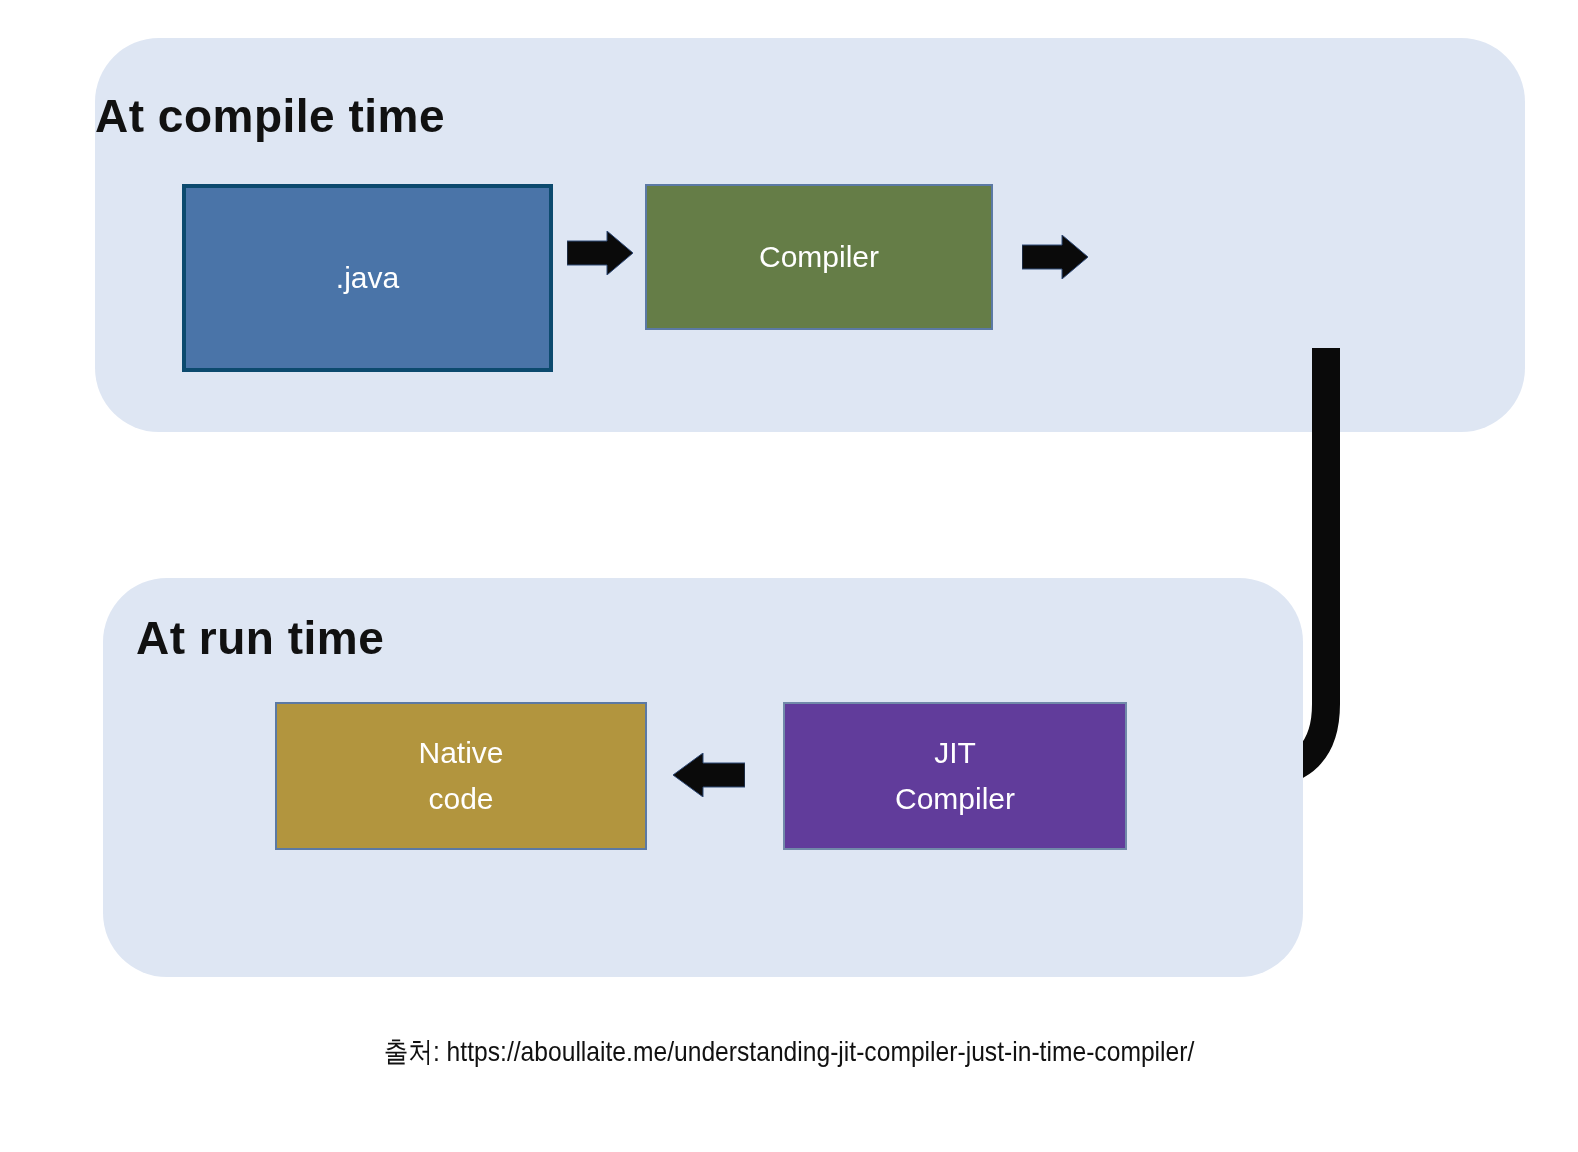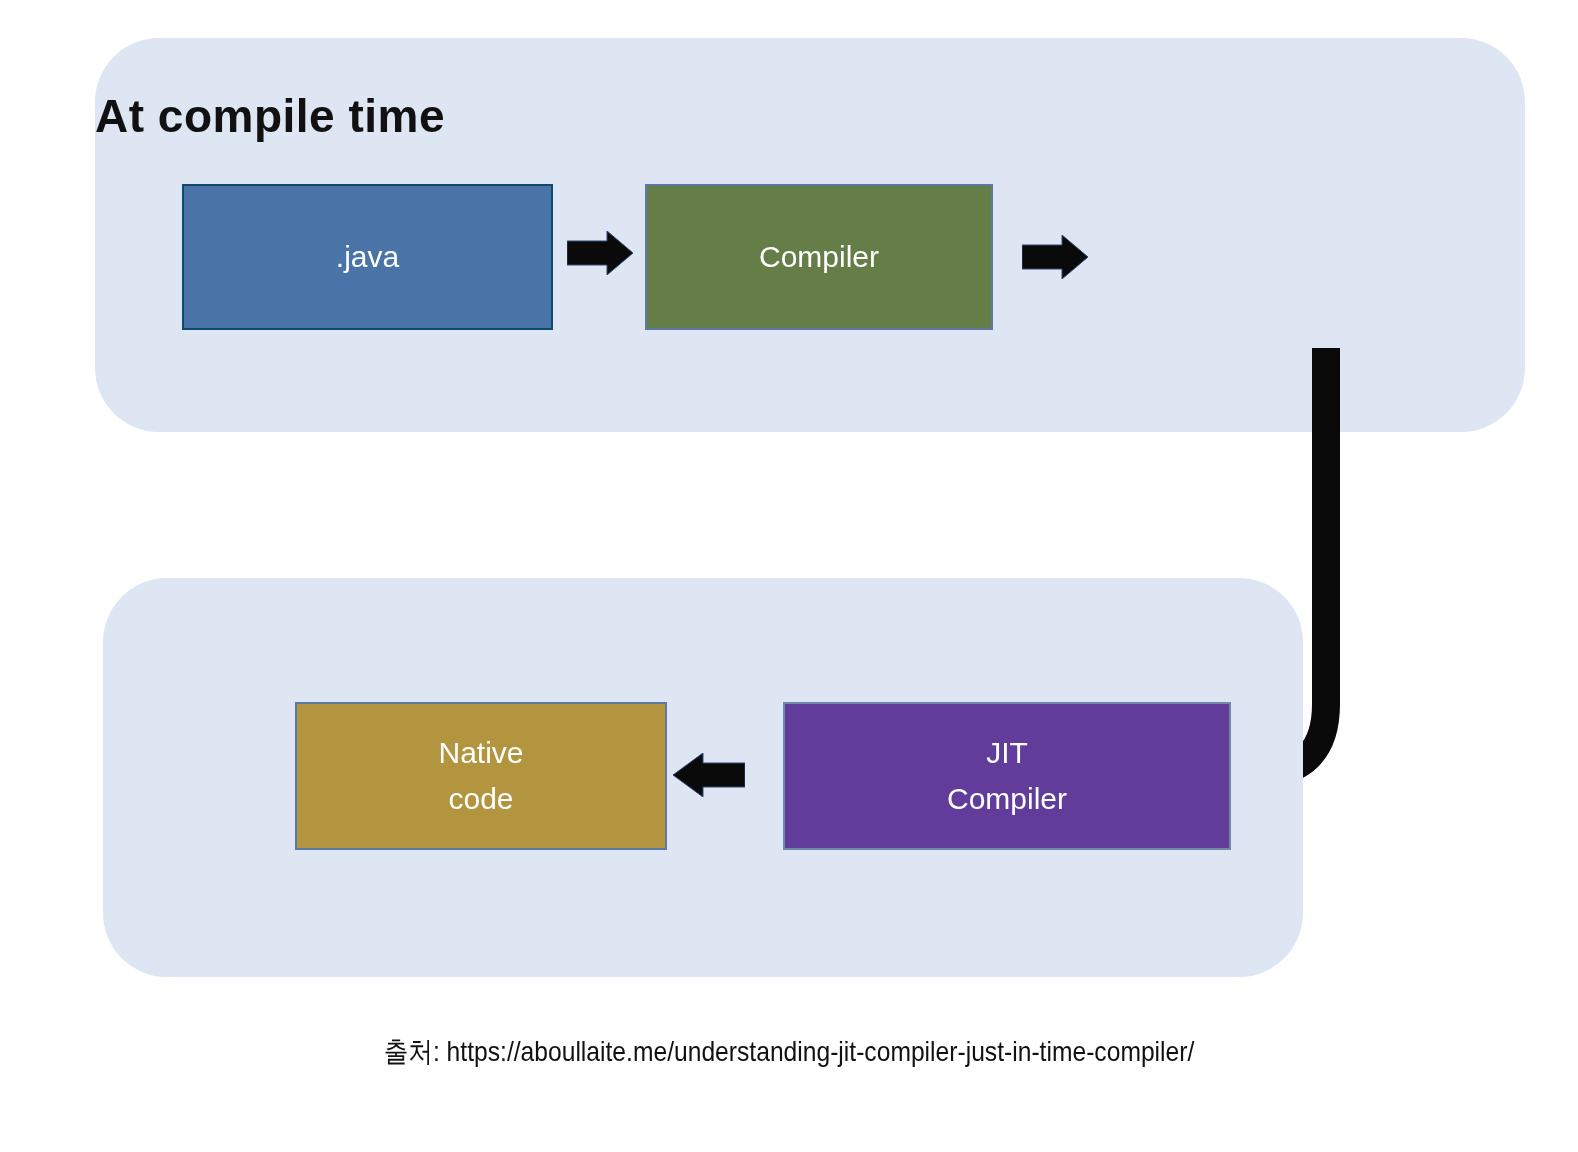--- a/index.html
+++ b/index.html
@@ -36,29 +36,29 @@
     box-sizing: border-box;
     display: flex;
     flex-direction: column;
     justify-content: center;
     align-items: center;
     color: #ffffff;
     font-size: 30px;
     line-height: 46px;
     text-align: center;
   }
-  .box-java   { left: 182px;  top: 184px; width: 371px; height: 146px;
-                background: #4a74a8; border: 2px solid #0c4a6e; }
+  .box-java   { left: 182px;  top: 184px; width: 371px; height: 188px;
+                background: #4a74a8; border: 4px solid #0c4a6e; }
   .box-green  { left: 645px;  top: 184px; width: 348px; height: 146px;
                 background: #657d47; border: 2px solid #5b79a4; }
   .box-orange { left: 1097px; top: 185px; width: 370px; height: 145px;
                 background: #b2612f; border: 2px solid #5b79a4; }
   .box-gold   { left: 275px;  top: 702px; width: 372px; height: 148px;
-                background: #b2953e; border: 2px solid #5b79a4; margin-left: 20px; }
-  .box-purple { left: 783px;  top: 702px; width: 448px; height: 148px;
+                background: #b2953e; border: 2px solid #5b79a4; }
+  .box-purple { left: 783px;  top: 702px; width: 344px; height: 148px;
                 background: #613c9b; border: 2px solid #7189a9; }
 
   .arrow-svg { position: absolute; display: block; }
   .arrow-1 { left: 567px;  top: 231px; }
   .arrow-2 { left: 1022px; top: 235px; }
   .arrow-3 { left: 673px;  top: 753px; }
   .elbow   { left: 1140px; top: 340px; }
 
   .caption {
     position: absolute;
@@ -98,20 +98,21 @@
     <polygon points="0,10 40,10 40,0 66,22 40,44 40,34 0,34" stroke="#2f4a77" stroke-width="1" fill="#0a0a0a"></polygon>
   </svg>
 
 
   <svg class="arrow-svg elbow" width="240" height="500" viewBox="0 0 240 500">
     <path d="M 186 8 L 186 364 Q 186 434 116 434 L 74 434" fill="none" stroke-width="28" stroke="#0a0a0a"></path>
     <polygon points="26,434 76,400 76,468" fill="#0a0a0a"></polygon>
   </svg>
 
   <div class="panel panel-run"></div>
+  <h2 class="panel-title title-run">At run time</h2>
 
   <div class="box box-gold">
     <span>Native</span>
     <span>code</span>
   </div>
 
   <svg class="arrow-svg arrow-3" width="72" height="44" viewBox="0 0 72 44">
     <polygon points="72,10 30,10 30,0 0,22 30,44 30,34 72,34" stroke="#2f4a77" stroke-width="1" fill="#0a0a0a"></polygon>
   </svg>
 

